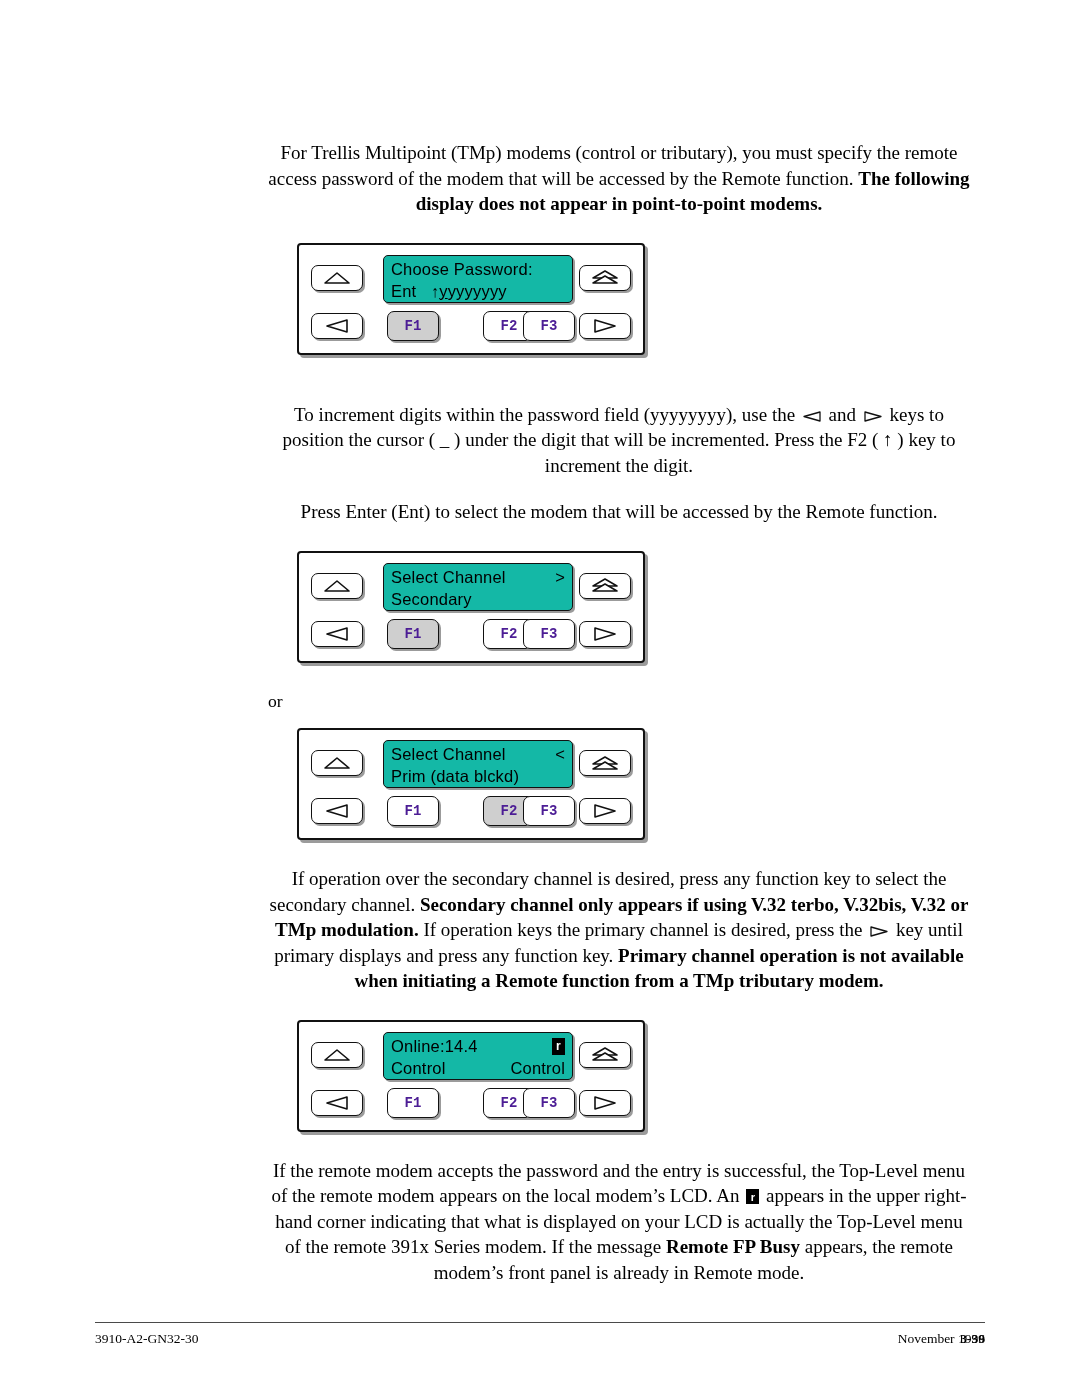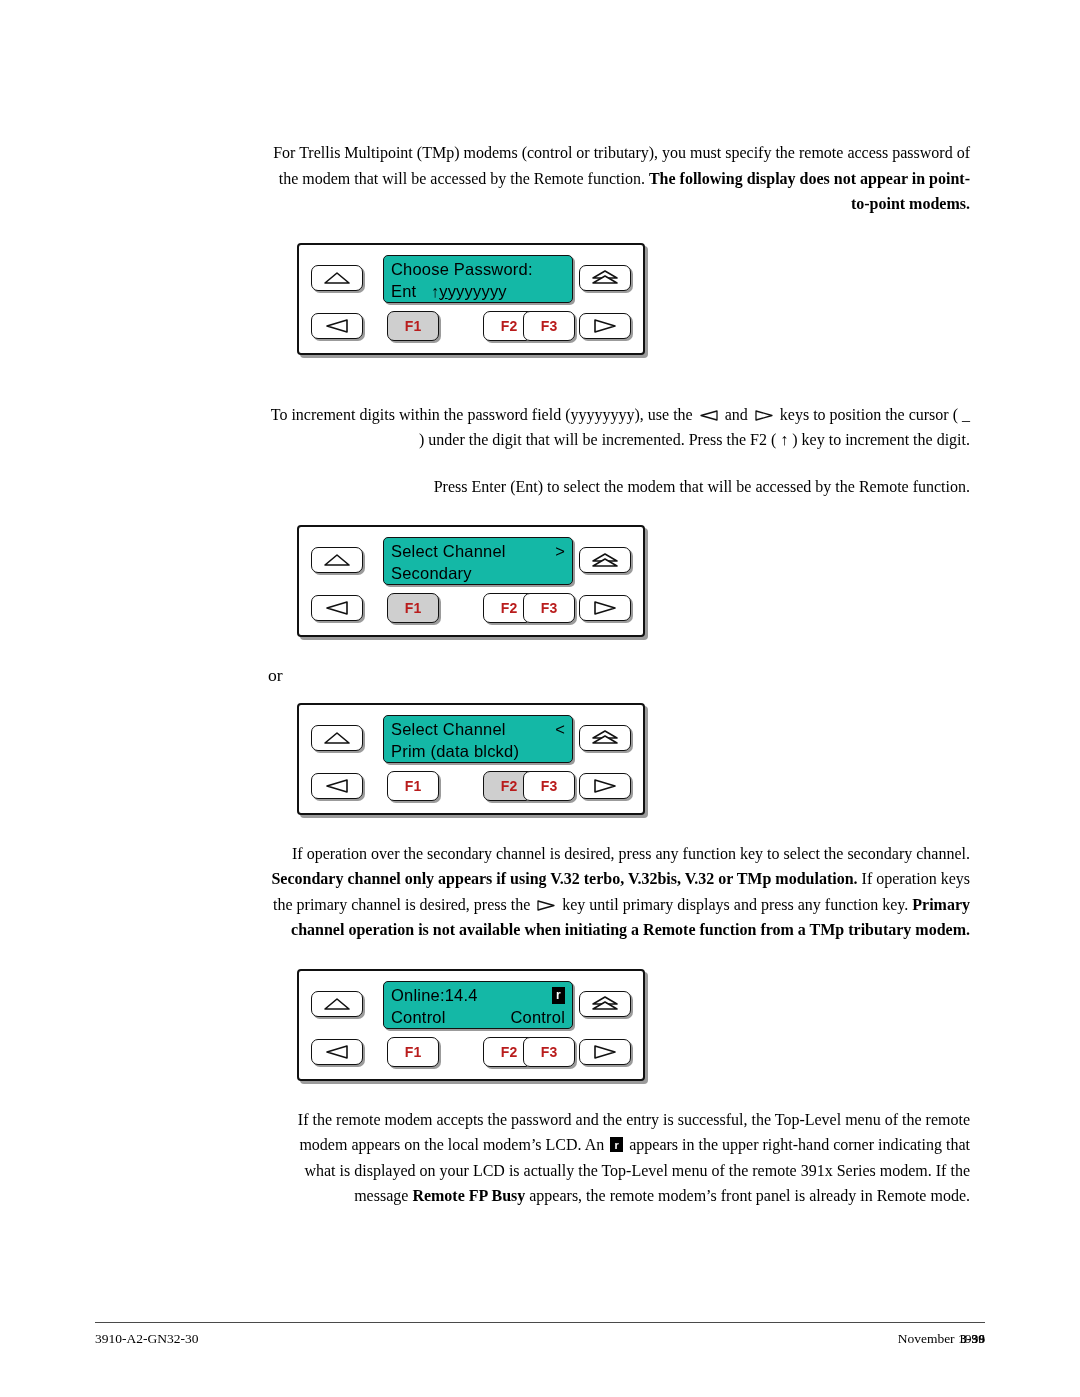--- a/index.html
+++ b/index.html
@@ -81,23 +81,23 @@
   
   .content {
     position: absolute;
     left: 268px;
     top: 140px;
     width: 712px;
   }
 
   p.para {
     margin: 0 10px 0 0;
-    font-size: 16px;
+    font-size: 19px;
     line-height: 25.5px;
-    text-align: right;
+    text-align: center;
   }
   .b { font-weight: bold; }
 
   .gap-lg { height: 26px; }
   .gap-md { height: 21px; }
   .gap-sm { height: 14px; }
 
   .or-line {
     font-size: 17.6px;
     line-height: 25.5px;
@@ -225,24 +225,24 @@
     background: #fff;
     box-shadow: 2px 2px 0 0 #9b9b9b;
     display: flex;
     align-items: center;
     justify-content: center;
   }
   .key.pressed {
     background: #cfcfcf;
   }
   .key-label {
-    font-family: Liberation Sans, sans-serif;
+    font-family: Liberation Mono, monospace;
     font-size: 14px;
     font-weight: bold;
-    color: #b91c1c;
+    color: #4c1d95;
     line-height: 1;
     text-align: center;
   }
 
   
   .nav-key { width: 52px; height: 26px; }
   .k-up    { left: 12px;  top: 20px; }
   .k-left  { left: 12px;  top: 68px; }
   .k-dbl   { right: 12px; top: 20px; }
   .k-right { right: 12px; top: 68px; }

